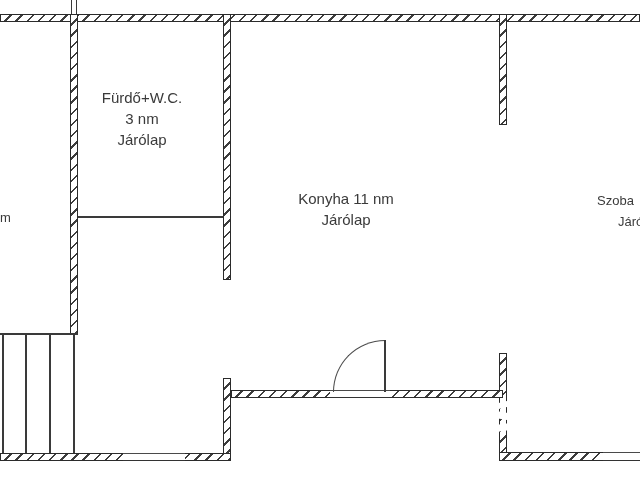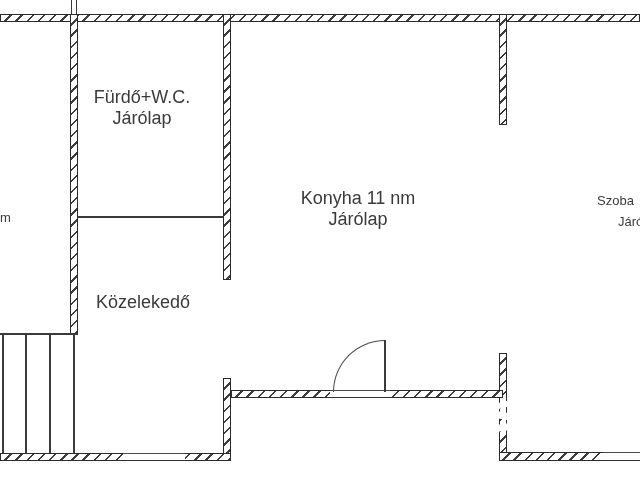--- a/index.html
+++ b/index.html
@@ -24,21 +24,21 @@
     position:absolute;box-sizing:border-box;background:#fff;
     border-left:1.2px solid #3a3a3a;border-right:1.2px solid #3a3a3a;
   }
   .door-arc{
     position:absolute;box-sizing:border-box;
     border-top:1.4px solid #4a4a4a;border-left:1.4px solid #4a4a4a;
     border-top-left-radius:100% 100%;
   }
   .room-label{
     position:absolute;transform:translateX(-50%);
-    text-align:center;font-size:18px;line-height:21px;white-space:nowrap;
+    text-align:center;font-size:15px;line-height:21px;white-space:nowrap;
   }
   .edge-label{position:absolute;font-size:13px;line-height:21px;white-space:nowrap;}
   .wm-stroke{position:absolute;background:#fff;}
 </style>
 </head>
 <body>
 
 <div class="canvas">
 
   <div class="wall" style="left:0;top:14px;width:640px;height:8px;"></div>
@@ -73,30 +73,30 @@
   </div>
 
   <div>
     <div class="wm-stroke" style="left:495px;top:402px;width:16px;height:6px;transform:rotate(-14deg);"></div>
     <div class="wm-stroke" style="left:494px;top:412px;width:15px;height:7px;transform:rotate(10deg);"></div>
     <div class="wm-stroke" style="left:496px;top:424px;width:15px;height:7px;transform:rotate(-8deg);"></div>
   </div>
 
   <div class="room-label" style="left:142px;top:87px;">
     <div>Fürdő+W.C.</div>
+    <div>3 nm</div>
     <div>Járólap</div>
   </div>
 
-  <div class="room-label" style="left:346px;top:188px;margin-left:12px;">
+  <div class="room-label" style="left:346px;top:188px;">
     <div>Konyha 11 nm</div>
     <div>Járólap</div>
   </div>
 
   <div class="room-label" style="left:143px;top:292px;">
-    <div>Közelekedő</div>
   </div>
 
   <div class="edge-label" style="left:597px;top:190px;">Szoba</div>
   <div class="edge-label" style="left:618px;top:211px;">Járólap</div>
 
   <div class="edge-label" style="left:0;top:207px;">m</div>
 
 </div>
 
 </body></html>

